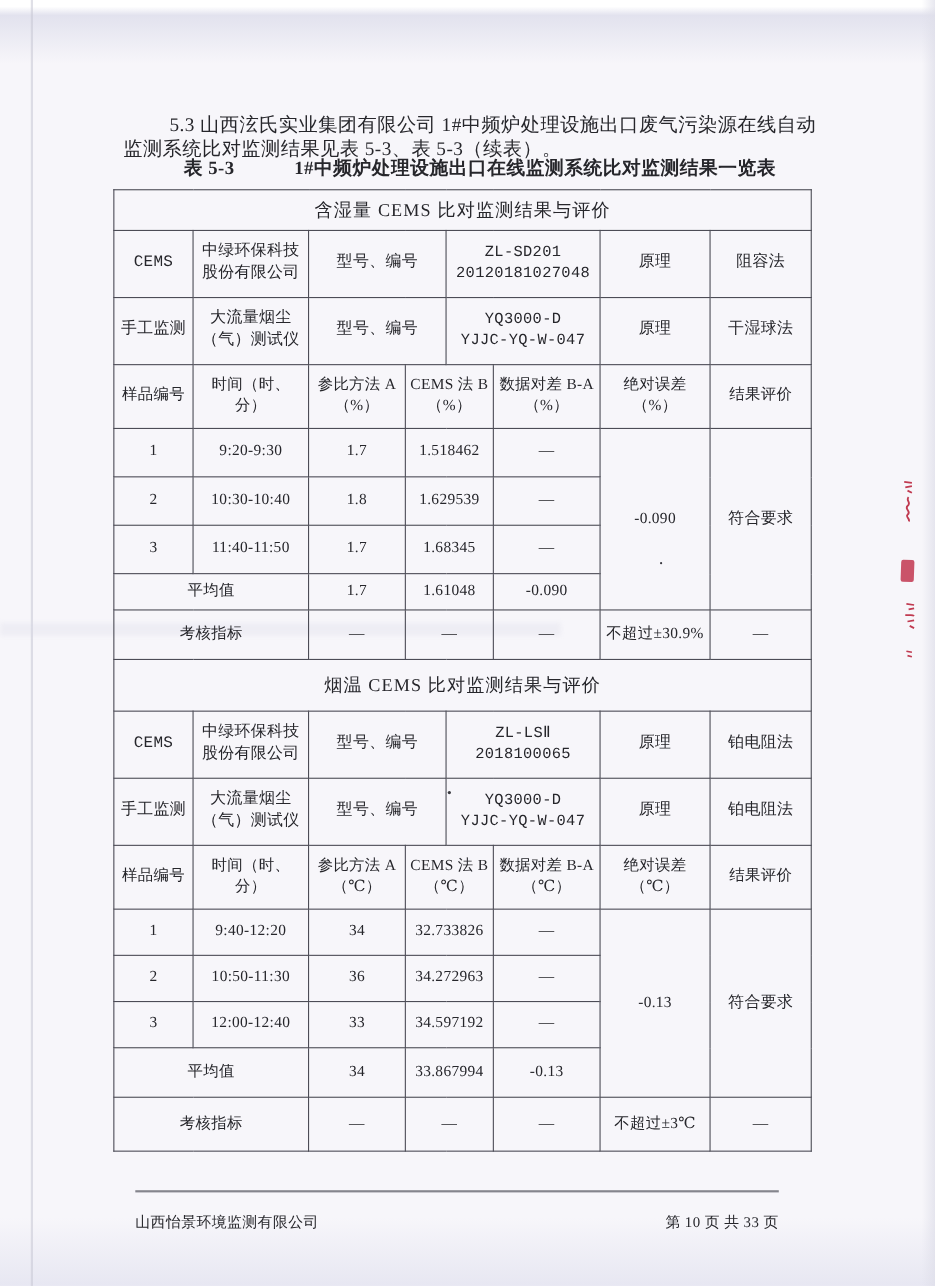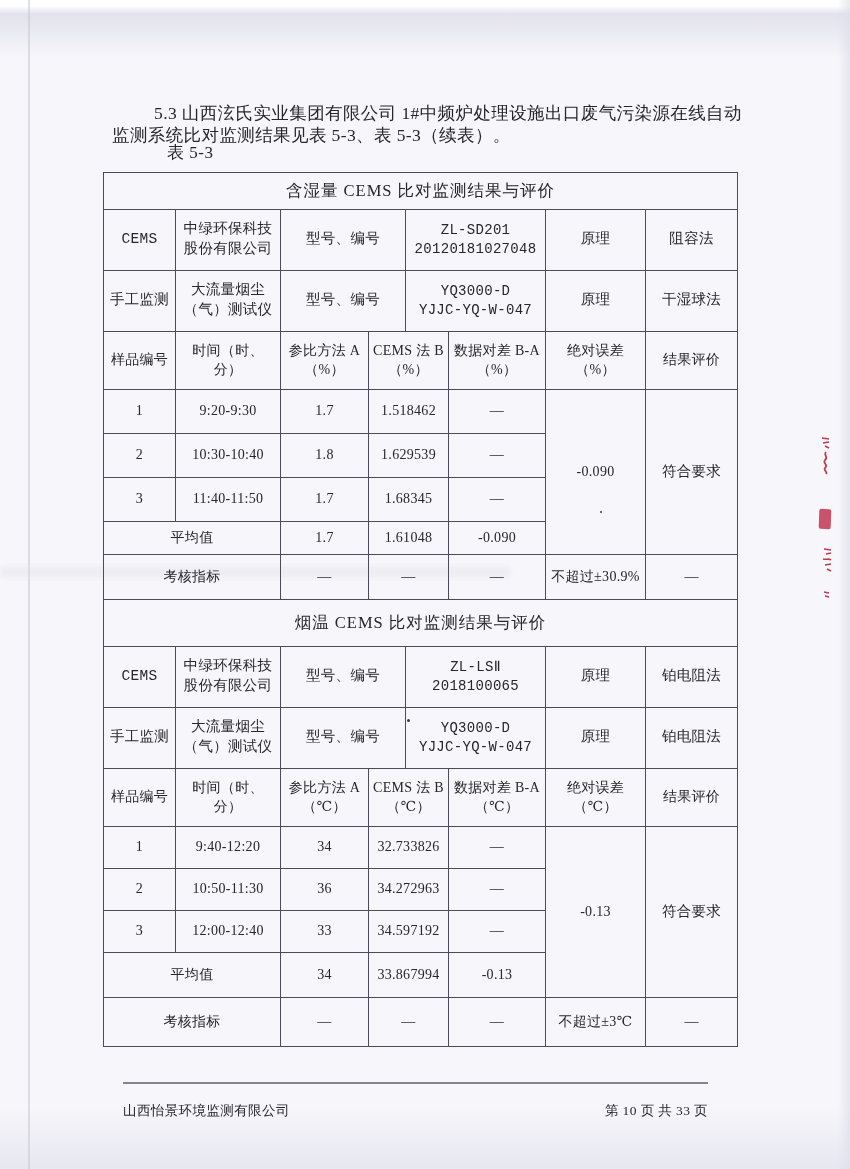--- a/index.html
+++ b/index.html
@@ -15,21 +15,21 @@
     background:linear-gradient(180deg,#ffffff 0px,#ffffff 6px,#e2e2ee 14px,rgba(226,226,238,0) 58px);}
   .band-bottom{position:absolute;left:0;bottom:0;width:850px;height:62px;
     background:linear-gradient(0deg,#e7e7f2 0px,rgba(231,231,242,0) 62px);}
   .edge-left-line{position:absolute;left:28px;top:0;width:2px;height:1169px;background:#c6c6d4;opacity:.55;}
   .edge-right{position:absolute;right:0;top:0;width:12px;height:1169px;background:linear-gradient(90deg,rgba(216,216,226,0),#dedee9);opacity:.7;}
   .crease{position:absolute;left:0;top:566px;width:60%;height:12px;background:#d8d8e6;opacity:.28;filter:blur(2px);}
 
   .intro{position:absolute;left:112px;top:84px;width:640px;
     font-size:17.5px;line-height:22px;text-indent:42px;letter-spacing:.4px;}
   .caption{position:absolute;left:167px;top:141px;display:flex;gap:54px;
-    font-size:17px;font-weight:normal;letter-spacing:.5px;}
+    font-size:17px;font-weight:bold;letter-spacing:.5px;}
 
   table.doc-table{position:absolute;left:103px;top:172px;width:634px;
     border-collapse:collapse;table-layout:fixed;border-radius:15px;}
   .doc-table td{border:1px solid #4c4c56;text-align:center;vertical-align:middle;
     padding:2px 3px;font-size:14px;line-height:1.35;white-space:pre-line;letter-spacing:.3px;}
   .doc-table td.c-title{font-size:16.5px;letter-spacing:1px;}
   .doc-table td.big{font-size:14.5px;}
   tr.rt1{height:37px;} tr.rt2{height:47px;}
   tr.re{height:61px;font-family:Liberation Mono, monospace;}
   tr.rc{height:58px;}
@@ -56,20 +56,21 @@
   <div class="band-top"></div>
   <div class="band-bottom"></div>
   <div class="edge-left-line"></div>
   <div class="edge-right"></div>
   <div class="crease"></div>
 
   <p class="intro">5.3 山西泫氏实业集团有限公司 1#中频炉处理设施出口废气污染源在线自动监测系统比对监测结果见表 5-3、表 5-3（续表）。</p>
 
   <div class="caption">
     <span>表 5-3</span>
+    <span>1#中频炉处理设施出口在线监测系统比对监测结果一览表</span>
   </div>
 
   <table class="doc-table">
     <colgroup>
       <col style="width:72px">
         <col style="width:105px">
         <col style="width:88px">
         <col style="width:37px">
       <col style="width:43px">
         <col style="width:97px">

